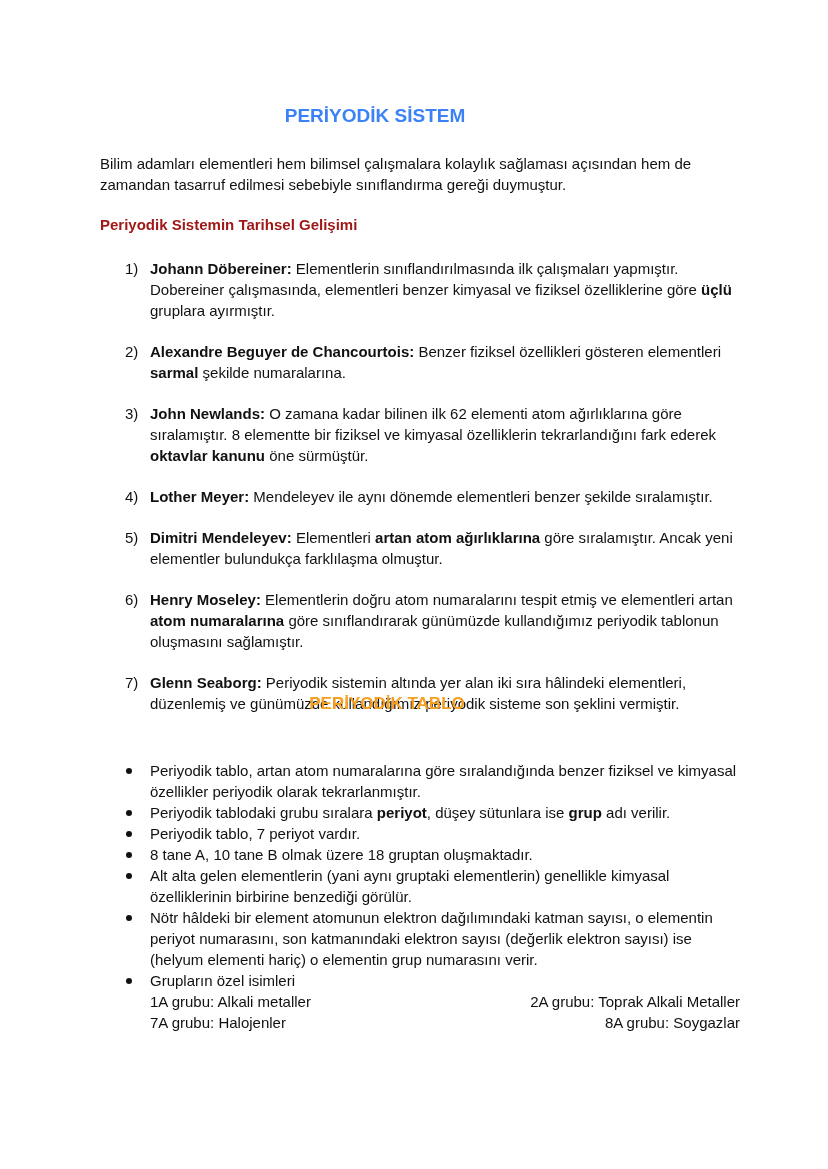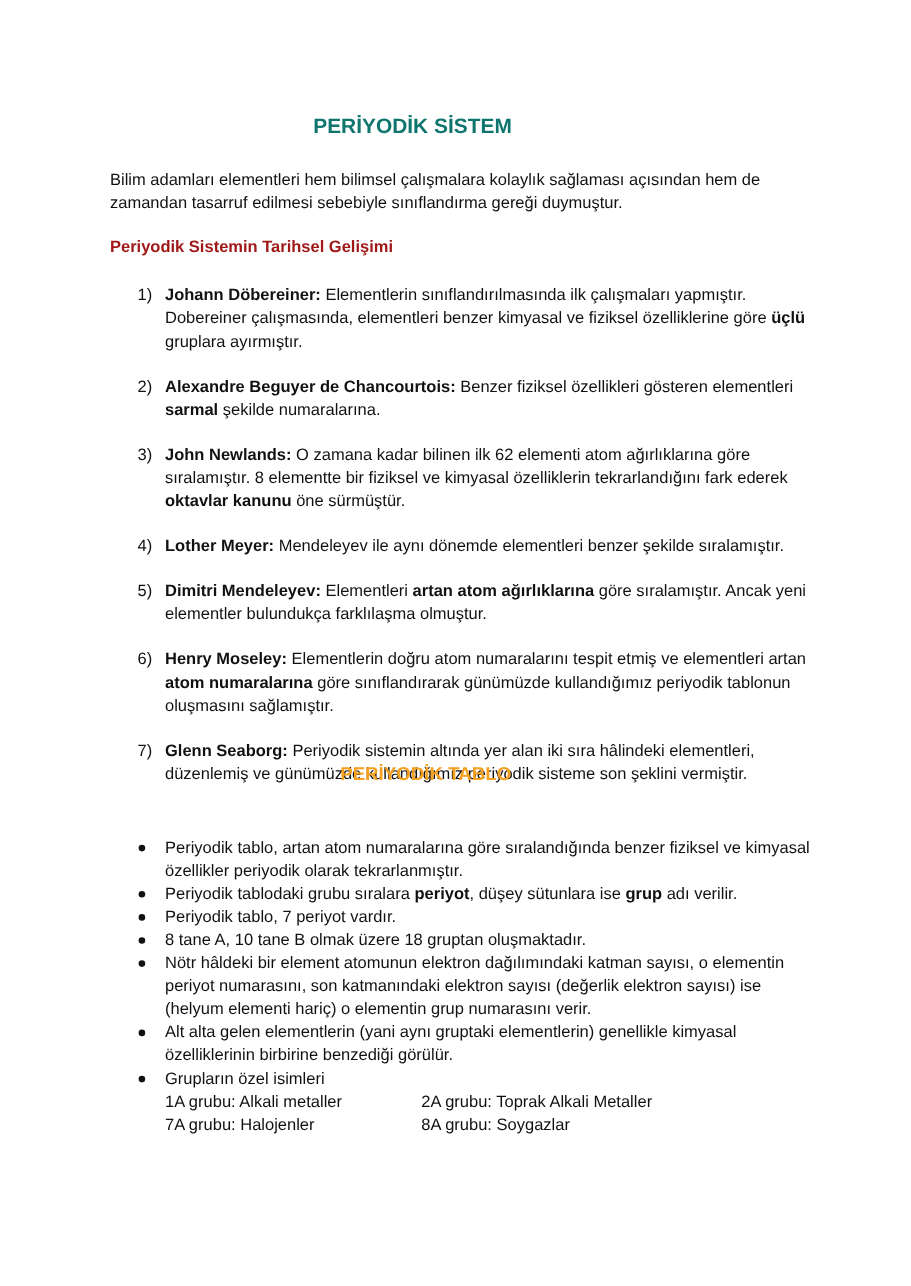--- a/index.html
+++ b/index.html
@@ -3,21 +3,21 @@
   <meta charset="utf-8">
   <style>
     html, body { margin: 0; padding: 0; background: #ffffff; }
     body {
       width: 828px; height: 1169px; position: relative; overflow: hidden;
       font-family: "Liberation Sans", sans-serif; color: #111111;
       font-size: 15px;
     }
     .title {
       position: absolute; left: 0; width: 750px; top: 105px;
-      text-align: center; font-weight: bold; font-size: 19px; color: #0f766e;
+      text-align: center; font-weight: bold; font-size: 19px; color: #3b82f6;
     }
     .title span { display: inline-block; margin-left: 0; }
     .intro {
       position: absolute; left: 100px; top: 153px; width: 640px;
       line-height: 21px; font-size: 15px;
     }
     .section-head {
       position: absolute; left: 100px; top: 216px;
       font-weight: bold; font-size: 15px; color: #a01818;
     }
@@ -28,21 +28,21 @@
     .sub-title {
       position: absolute; left: 0; width: 774px; top: 694px;
       text-align: center; font-weight: bold; font-size: 17px; color: #f5a020;
     }
     .ulist { position: absolute; left: 100px; top: 760px; width: 640px; }
     .uitem { position: relative; padding-left: 50px; line-height: 21px; }
     .uitem .bullet {
       position: absolute; left: 26px; top: 8px; width: 6px; height: 6px;
       border-radius: 50%; background: #111;
     }
-    .grp-row { display: flex; }
+    .grp-row { display: flex; justify-content: space-between; }
     .grp-row span:first-child { width: 233px; }
   </style>
 </head>
 <body>
 
 <div class="title"><span>PERİYODİK SİSTEM</span></div>
 
 <div class="intro">Bilim adamları elementleri hem bilimsel çalışmalara kolaylık sağlaması açısından hem de zamandan tasarruf edilmesi sebebiyle sınıflandırma gereği duymuştur.</div>
 
 <div class="section-head">Periyodik Sistemin Tarihsel Gelişimi</div>
@@ -92,25 +92,25 @@
   <div class="uitem">
     <span class="bullet"></span>
     <span>Periyodik tablo, 7 periyot vardır.</span>
   </div>
   <div class="uitem">
     <span class="bullet"></span>
     <span>8 tane A, 10 tane B olmak üzere 18 gruptan oluşmaktadır.</span>
   </div>
   <div class="uitem">
     <span class="bullet"></span>
-    <span> Nötr hâldeki bir element atomunun elektron dağılımındaki katman sayısı, o elementin periyot numarasını, son katmanındaki elektron sayısı (değerlik elektron sayısı) ise (helyum elementi hariç) o elementin grup numarasını verir.</span>
+    <span>Alt alta gelen elementlerin (yani aynı gruptaki elementlerin) genellikle kimyasal özelliklerinin birbirine benzediği görülür.</span>
   </div>
   <div class="uitem">
     <span class="bullet"></span>
-    <span>Alt alta gelen elementlerin (yani aynı gruptaki elementlerin) genellikle kimyasal özelliklerinin birbirine benzediği görülür.</span>
+    <span> Nötr hâldeki bir element atomunun elektron dağılımındaki katman sayısı, o elementin periyot numarasını, son katmanındaki elektron sayısı (değerlik elektron sayısı) ise (helyum elementi hariç) o elementin grup numarasını verir.</span>
   </div>
   <div class="uitem">
     <span class="bullet"></span>
     <div>Grupların özel isimleri</div>
     <div class="grp-row">
       <span>1A grubu: Alkali metaller</span>
       <span>2A grubu: Toprak Alkali Metaller</span>
     </div>
     <div class="grp-row">
       <span>7A grubu: Halojenler</span>

